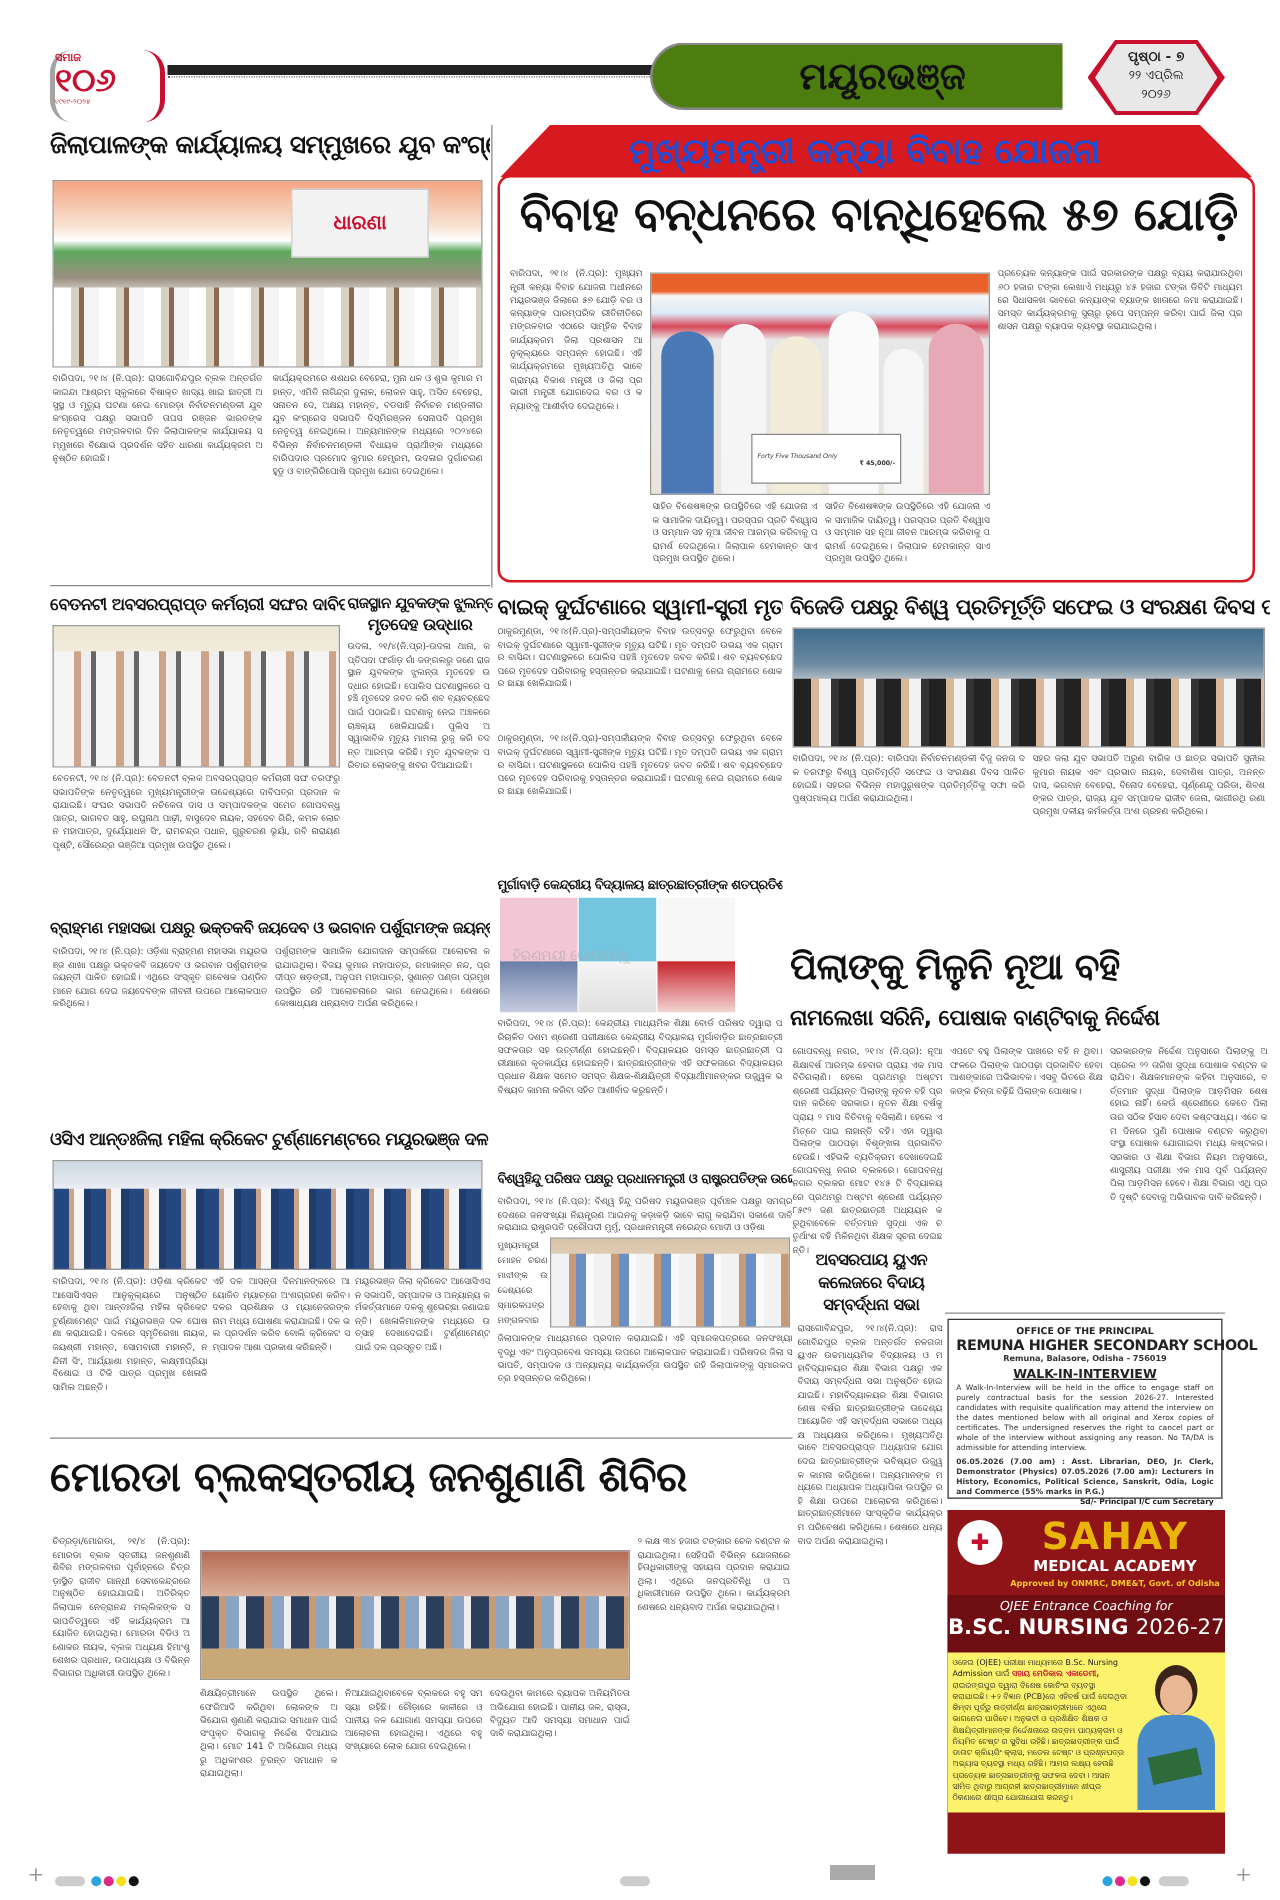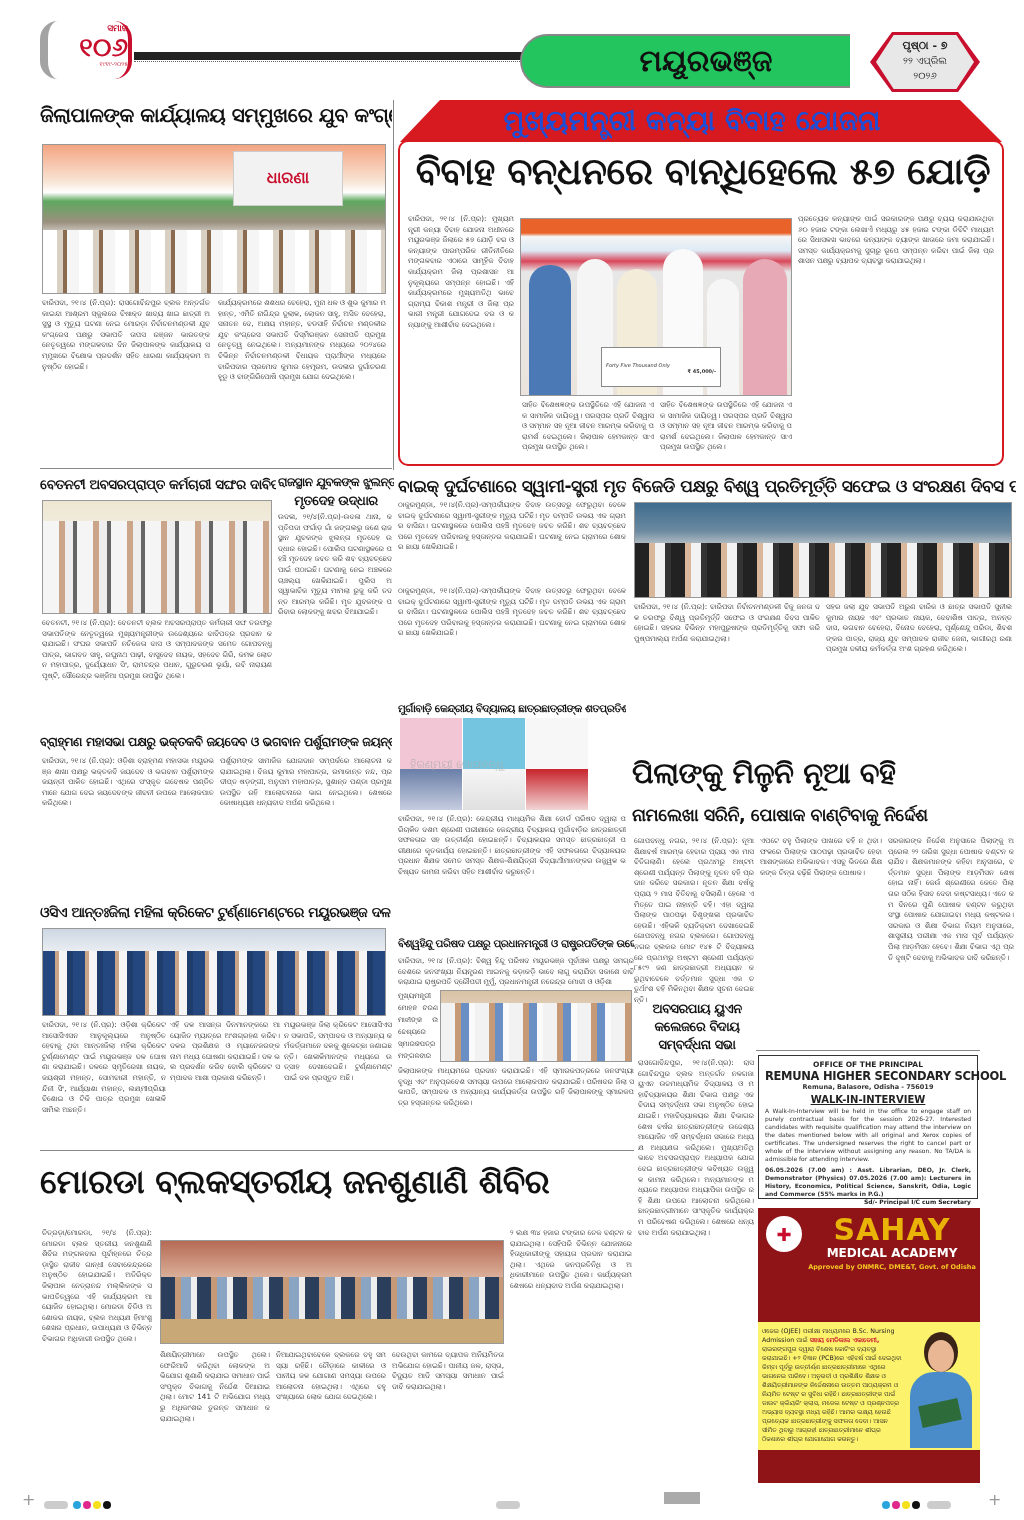--- a/index.html
+++ b/index.html
@@ -4,27 +4,27 @@
 <style>
 *{box-sizing:border-box;margin:0;padding:0}
 html,body{width:1024px;height:1520px;background:#fff;overflow:hidden}
 body{position:relative;font-family:"DejaVu Sans",sans-serif;color:#222}
 .abs{position:absolute}
 .txt{font-size:7.2px;line-height:10.6px;color:#333;text-align:justify;overflow:hidden;word-break:break-all}
 .hl{font-family:"DejaVu Sans",sans-serif;font-weight:bold;color:#111;white-space:nowrap;overflow:hidden;letter-spacing:-0.5px}
 .photo{position:absolute;overflow:hidden;border:1px solid #999}
 .rule{position:absolute;background:#888}
 
-.logo-box{position:absolute;left:40px;top:21px;width:92px;height:58px;border-left:8px solid #a3a3a3;border-right:4px solid #c8102e;border-radius:18px;text-align:right}
+.logo-box{position:absolute;left:40px;top:40px;width:92px;height:58px;border-left:4px solid #a3a3a3;border-right:4px solid #c8102e;border-radius:18px;text-align:left}
 .logo-top{font-size:9px;color:#c8102e;font-weight:bold;margin-top:2px}
 .logo-num{font-size:26px;color:#c8102e;font-weight:bold;line-height:26px}
 .logo-sub{font-size:6px;color:#c8102e}
 .topbar{position:absolute;left:134px;top:52px;width:400px;height:8px;background:#222}
 .topbar2{position:absolute;left:134px;top:61px;width:400px;height:3px;border-top:1px dotted #666}
-.section-tab{position:absolute;left:520px;top:34px;width:330px;height:54px;border:2px solid #888;border-right:none;border-radius:30px 0 0 30px;background:#22c55e;display:flex;align-items:center;justify-content:center}
+.section-tab{position:absolute;left:520px;top:34px;width:330px;height:54px;border:2px solid #888;border-right:none;border-radius:30px 0 0 30px;background:#4d7c0f;display:flex;align-items:center;justify-content:center}
 .section-name{font-size:30px;font-weight:bold;color:#111;margin-left:40px}
 .page-badge{position:absolute;left:870px;top:32px;width:110px;height:60px;background:#c8102e;clip-path:polygon(20% 0,80% 0,100% 50%,80% 100%,20% 100%,0 50%)}
 .page-badge-inner{position:absolute;left:876px;top:35px;width:98px;height:54px;background:#e8e8e8;clip-path:polygon(18% 0,82% 0,100% 50%,82% 100%,18% 100%,0 50%);text-align:center;font-size:10px;line-height:15px;padding-top:3px;color:#222}
 
 .red-banner{position:absolute;left:400px;top:100px;width:602px;height:42px;background:#d71920;clip-path:polygon(40px 0,560px 0,602px 42px,0 42px)}
 .red-banner-text{position:absolute;left:432px;top:104px;width:520px;text-align:center;color:#1d4ed8;font-size:28px;font-weight:bold;white-space:nowrap}
 .red-box{position:absolute;left:398px;top:140px;width:606px;height:326px;border:2px solid #d71920;border-radius:10px}
 
 .ad-school{position:absolute;left:758px;top:1055px;width:220px;height:144px;border:1px solid #333;background:#fff;padding:4px 6px;text-align:center}
 .ad-school .o{font-size:7.5px;font-weight:bold}
@@ -184,20 +184,24 @@
   <div class="b">A Walk-In-Interview will be held in the office to engage staff on purely contractual basis for the session 2026-27. Interested candidates with requisite qualification may attend the interview on the dates mentioned below with all original and Xerox copies of certificates. The undersigned reserves the right to cancel part or whole of the interview without assigning any reason. No TA/DA is admissible for attending interview.</div>
   <div class="b" style="font-weight:bold;margin-top:3px">06.05.2026 (7.00 am) : Asst. Librarian, DEO, Jr. Clerk, Demonstrator (Physics) 07.05.2026 (7.00 am): Lecturers in History, Economics, Political Science, Sanskrit, Odia, Logic and Commerce (55% marks in P.G.)</div>
   <div class="s">Sd/- Principal I/C cum Secretary</div>
 </div>
 
 <div class="ad-sahay">
   <div class="sh-logo">✚</div>
   <div class="sh-title">SAHAY</div>
   <div class="sh-sub">MEDICAL ACADEMY</div>
   <div class="sh-appr">Approved by ONMRC, DME&amp;T, Govt. of Odisha</div>
+  <div class="sh-band">
+    <div class="l1">OJEE Entrance Coaching for</div>
+    <div class="l2"><b>B.SC. NURSING</b> <span>2026-27</span></div>
+  </div>
   <div class="sh-yellow">
     <div class="sh-ytext">
       <span>ଓଜେଇ (OJEE) ପରୀକ୍ଷା ମାଧ୍ୟମରେ B.Sc. Nursing Admission ପାଇଁ</span>
       <b>ସହାୟ ମେଡିକାଲ ଏକାଡେମୀ,</b>
       <span>ରାଇରଙ୍ଗପୁର ଦ୍ୱାରା ବିଶେଷ କୋଚିଂର ବ୍ୟବସ୍ଥା କରାଯାଇଛି। +୨ ବିଜ୍ଞାନ (PCB)ରେ ଏହିବର୍ଷ ପାଇଁ ଦେଇଥିବା କିମ୍ବା ପୂର୍ବରୁ ଉତ୍ତୀର୍ଣ୍ଣ ଛାତ୍ରଛାତ୍ରୀମାନେ ଏଥିରେ ଭାଗନେଇ ପାରିବେ। ଅନୁଭବୀ ଓ ପ୍ରଶିକ୍ଷିତ ଶିକ୍ଷକ ଓ ଶିକ୍ଷୟିତ୍ରୀମାନଙ୍କ ନିର୍ଦ୍ଦେଶନାରେ ଉତ୍ତମ ପାଠ୍ୟକ୍ରମ ଓ ନିୟମିତ ଟେଷ୍ଟ ର ସୁବିଧା ରହିଛି। ଛାତ୍ରଛାତ୍ରୀଙ୍କ ପାଇଁ ଡାଉଟ କ୍ଲିୟରିଂ କ୍ଲାସ, ମଡେଲ ଟେଷ୍ଟ ଓ ପ୍ରଶ୍ନପତ୍ର ଅଭ୍ୟାସ ବ୍ୟବସ୍ଥା ମଧ୍ୟ ରହିଛି। ଆମର ଲକ୍ଷ୍ୟ ହେଉଛି ପ୍ରତ୍ୟେକ ଛାତ୍ରଛାତ୍ରୀଙ୍କୁ ସଫଳତା ଦେବା। ଆସନ ସୀମିତ ଥିବାରୁ ଆଗ୍ରହୀ ଛାତ୍ରଛାତ୍ରୀମାନେ ଶୀଘ୍ର ଠିକଣାରେ ଶୀଘ୍ର ଯୋଗାଯୋଗ କରନ୍ତୁ।</span>
     </div>
     <div class="sh-nurse">
       <div style="position:absolute;left:18px;top:0;width:34px;height:40px;border-radius:50%;background:#3a2418"></div>
       <div style="position:absolute;left:22px;top:8px;width:26px;height:32px;border-radius:50%;background:#e9b794"></div>
       <div style="position:absolute;left:4px;top:40px;width:62px;height:76px;border-radius:24px 24px 0 0;background:#4a8cc9"></div>

